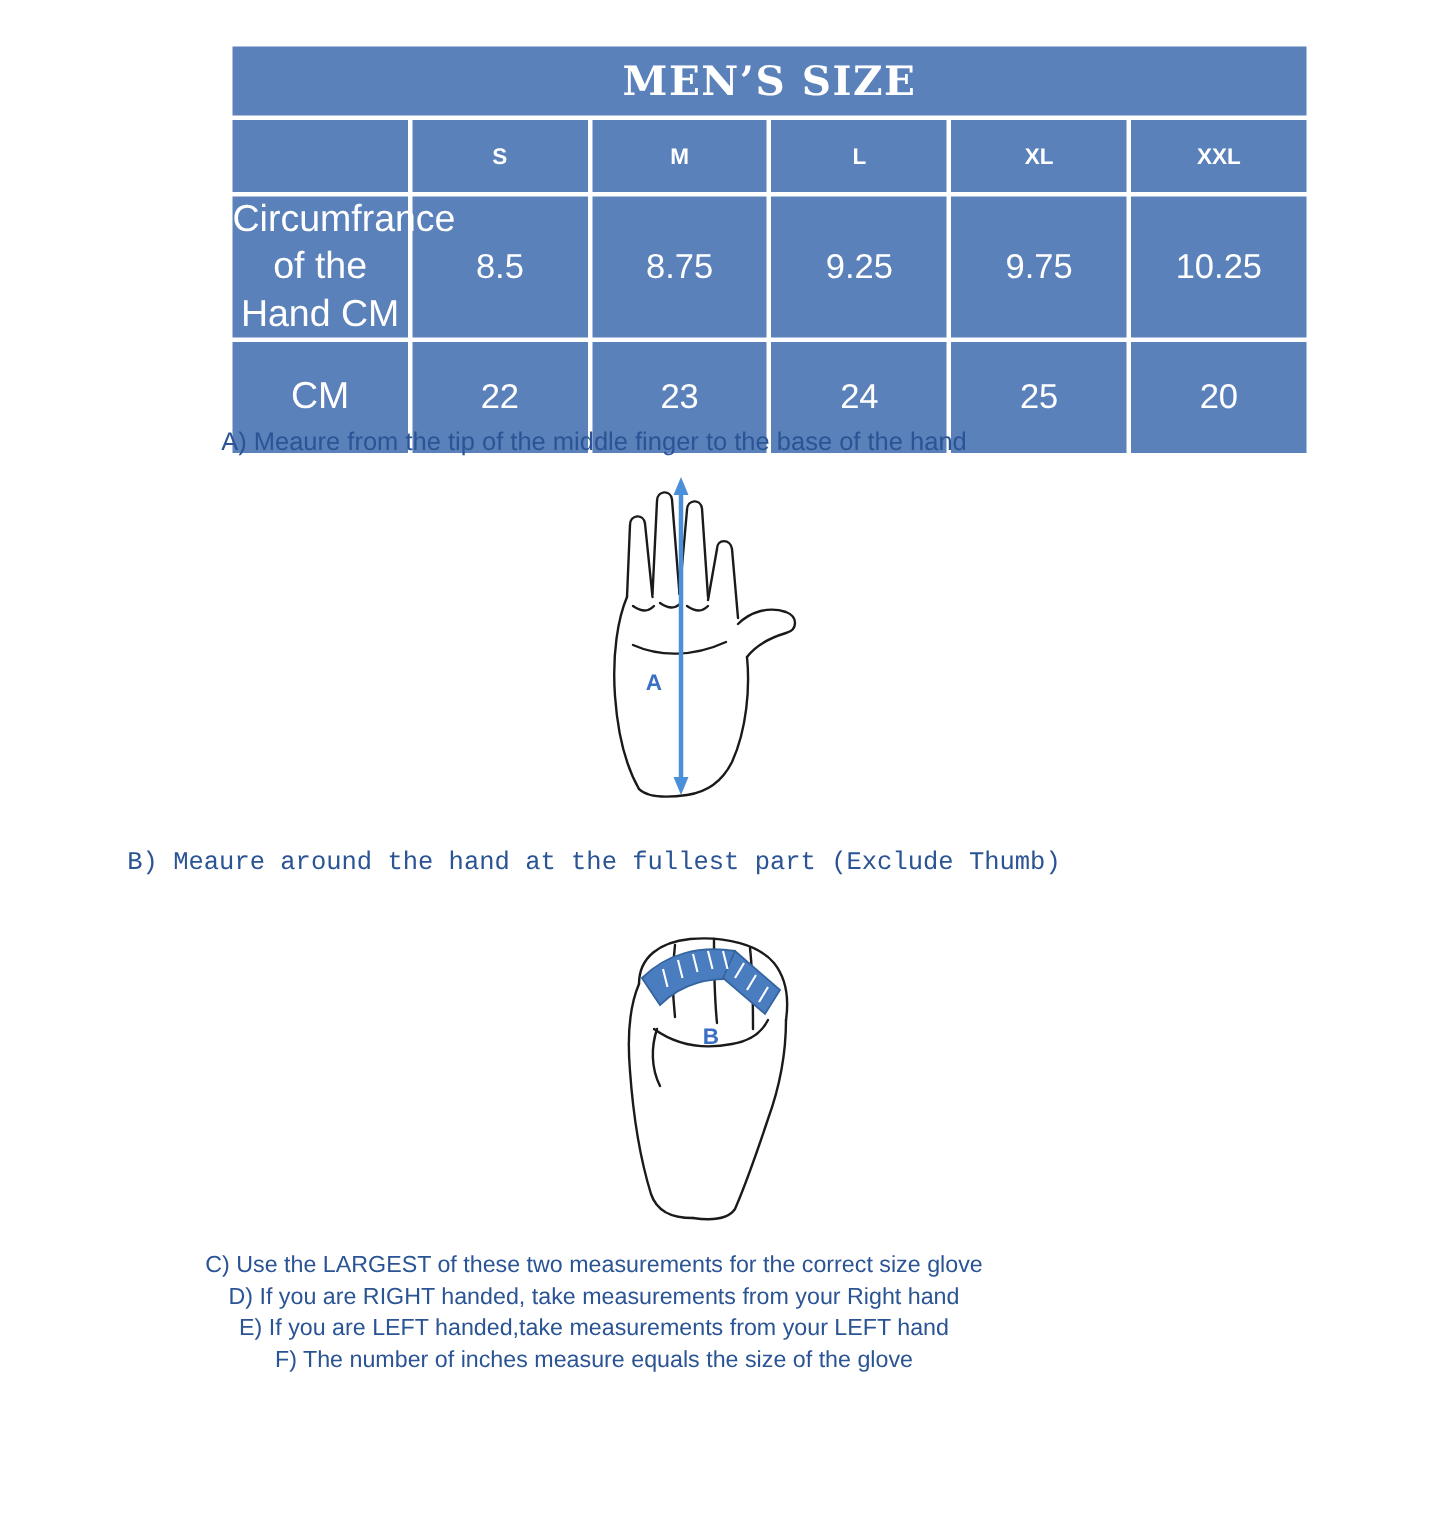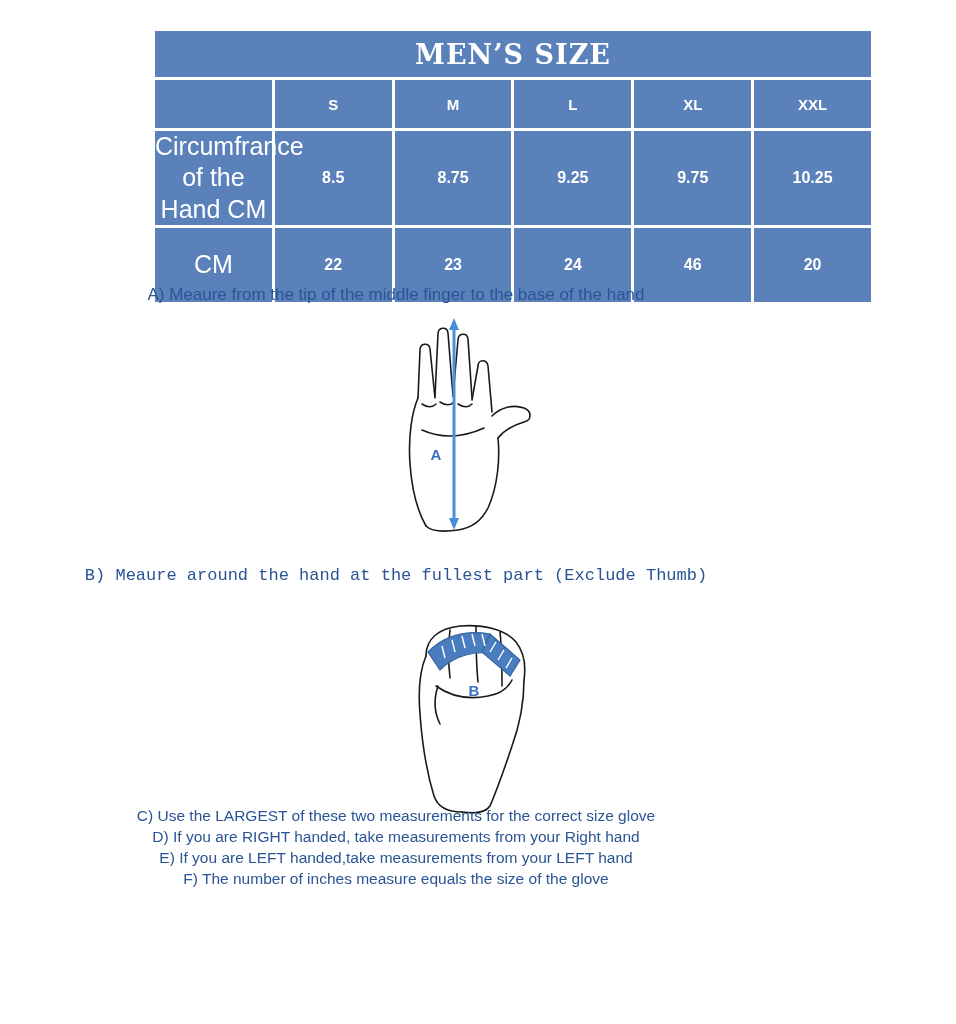--- a/index.html
+++ b/index.html
@@ -62,22 +62,22 @@
     font-weight: normal;
     text-align: left;
     padding: 0 8px 0 10px;
     line-height: 1.25;
   }
   .row-label.center {
     text-align: center;
     padding: 12px;
   }
   .val-cell {
-    font-size: 16px;
-    font-weight: bold;
+    font-size: 23px;
+    font-weight: normal;
   }
   .r-circ td { height: 70px; }
   .r-cm td { height: 50px; }
 
   .col-s  { width: 92px; }
   .col-m  { width: 92px; }
   .col-l  { width: 122px; }
   .col-xl { width: 110px; }
   .col-xxl{ width: 110px; }
 
@@ -87,21 +87,21 @@
     width: 100%;
     text-align: center;
     font-size: 17px;
     color: #2a5494;
   }
   .cap-a { top: 285px; }
   .cap-b { top: 566px; font-family: Liberation Mono, monospace; }
 
   .footer-notes {
     position: absolute;
-    top: 805px;
+    top: 833px;
     left: 0;
     width: 100%;
     text-align: center;
     font-size: 15.5px;
     line-height: 21px;
     color: #2a5494;
   }
 
   
   .figure {
@@ -134,21 +134,21 @@
         <td class="val-cell">8.75</td>
         <td class="val-cell">9.25</td>
         <td class="val-cell">9.75</td>
         <td class="val-cell">10.25</td>
       </tr>
       <tr class="r-cm">
         <td class="row-label center">CM</td>
         <td class="val-cell">22</td>
         <td class="val-cell">23</td>
         <td class="val-cell">24</td>
-        <td class="val-cell">46</td>
+        <td class="val-cell">25</td>
         <td class="val-cell">20</td>
       </tr>
     </tbody>
   </table>
 
   <div class="caption cap-a">A) Meaure from the tip of the middle finger to the base of the hand</div>
 
   <div class="figure fig-a">
     <svg width="168" height="232" viewBox="0 0 168 232">
 

